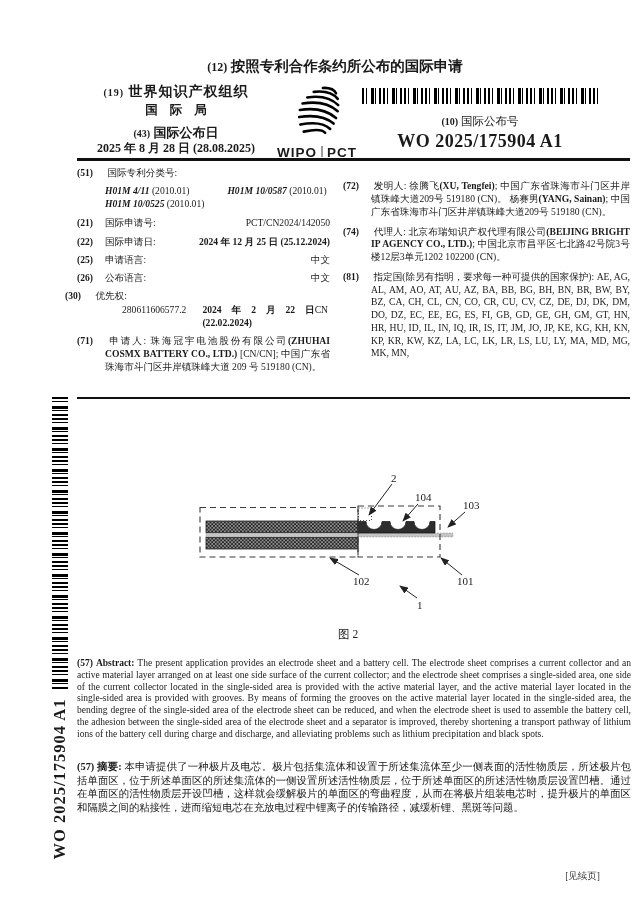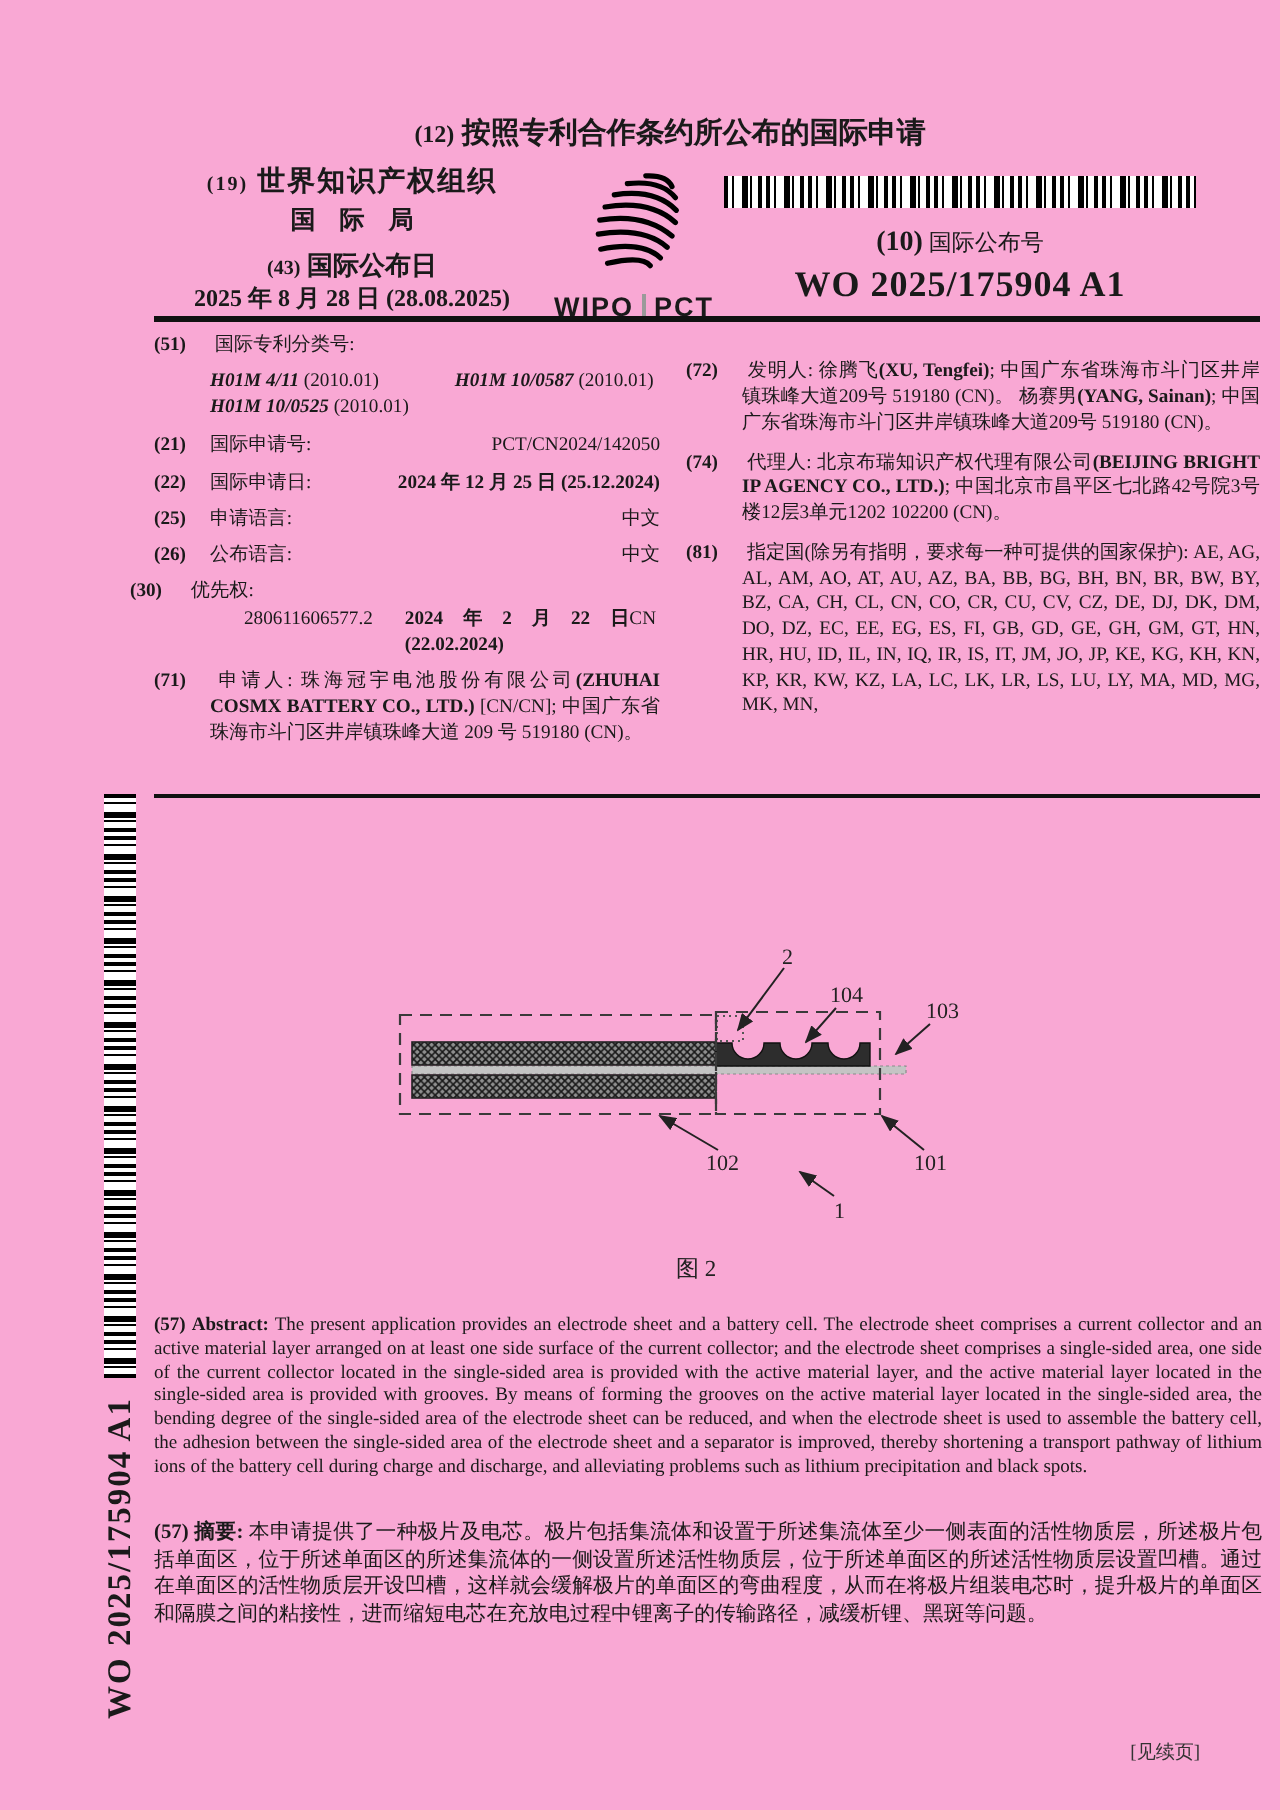--- a/index.html
+++ b/index.html
@@ -1,18 +1,18 @@
 <!DOCTYPE html>
 <html><head>
 <meta charset="utf-8">
 <style>
   html,body{margin:0;padding:0;background:#e8e8e8;}
   .page{
     position:relative; width:640px; height:905px; margin:0 auto;
-    background:#f9a8d4; color:#1a1a1a; overflow:hidden;
+    background:#ffffff; color:#1a1a1a; overflow:hidden;
     font-family:"Liberation Serif","DejaVu Serif",serif;
   }
   .abs{position:absolute;}
   .num{font-weight:bold;}
   .b{font-weight:bold;}
   .bi{font-weight:bold; font-style:italic;}
 
   
   .pub-type{top:57px; left:30px; width:610px; text-align:center; font-weight:bold; font-size:14.5px;}
   .pub-type .num{font-size:12px;}
@@ -24,21 +24,21 @@
   .pubdate-label .num{font-size:10px;}
   .pubdate-value{font-size:12px; font-weight:bold; margin-top:1px; white-space:nowrap;}
   .hdr-logo{top:82px; left:277px; width:70px; text-align:center;}
   .wipo-pct{margin-top:1px; font-family:"Liberation Sans","DejaVu Sans",sans-serif;
     font-weight:bold; font-size:13.5px; letter-spacing:1px; white-space:nowrap;}
   .wipo-pct .sep{display:inline-block; width:2px; height:11px; background:#9a9a9a; margin:0 4px;}
   .hdr-right{top:88px; left:362px; width:236px; text-align:center;}
   .barcode-h{height:16px; width:236px;
     background:repeating-linear-gradient(90deg,#000 0 2px,#fff 2px 4px,#000 4px 5px,#fff 5px 9px,#000 9px 12px,#fff 12px 13px,#000 13px 14px,#fff 14px 17px,#000 17px 19px,#fff 19px 21px);}
   .pubno-label{font-size:11.5px; margin-top:10px;}
-  .pubno-label .num{font-size:14px;}
+  .pubno-label .num{font-size:10px;}
   .pubno-value{font-size:18px; font-weight:bold; margin-top:2px; letter-spacing:.5px; white-space:nowrap;}
   .rule1{top:158px; left:77px; width:553px; height:3px; background:#111;}
   .rule2{top:397px; left:77px; width:553px; height:1.6px; background:#111;}
 
   
   .columns{top:167px; left:77px; width:553px; display:flex; gap:13px;
     font-size:9.6px; line-height:1.33; text-align:justify;align-items:center;}
   .col-l{width:253px; flex:0 0 253px;}
   .col-r{flex:1;}
   .field{padding-left:28px; margin-bottom:5px;}

